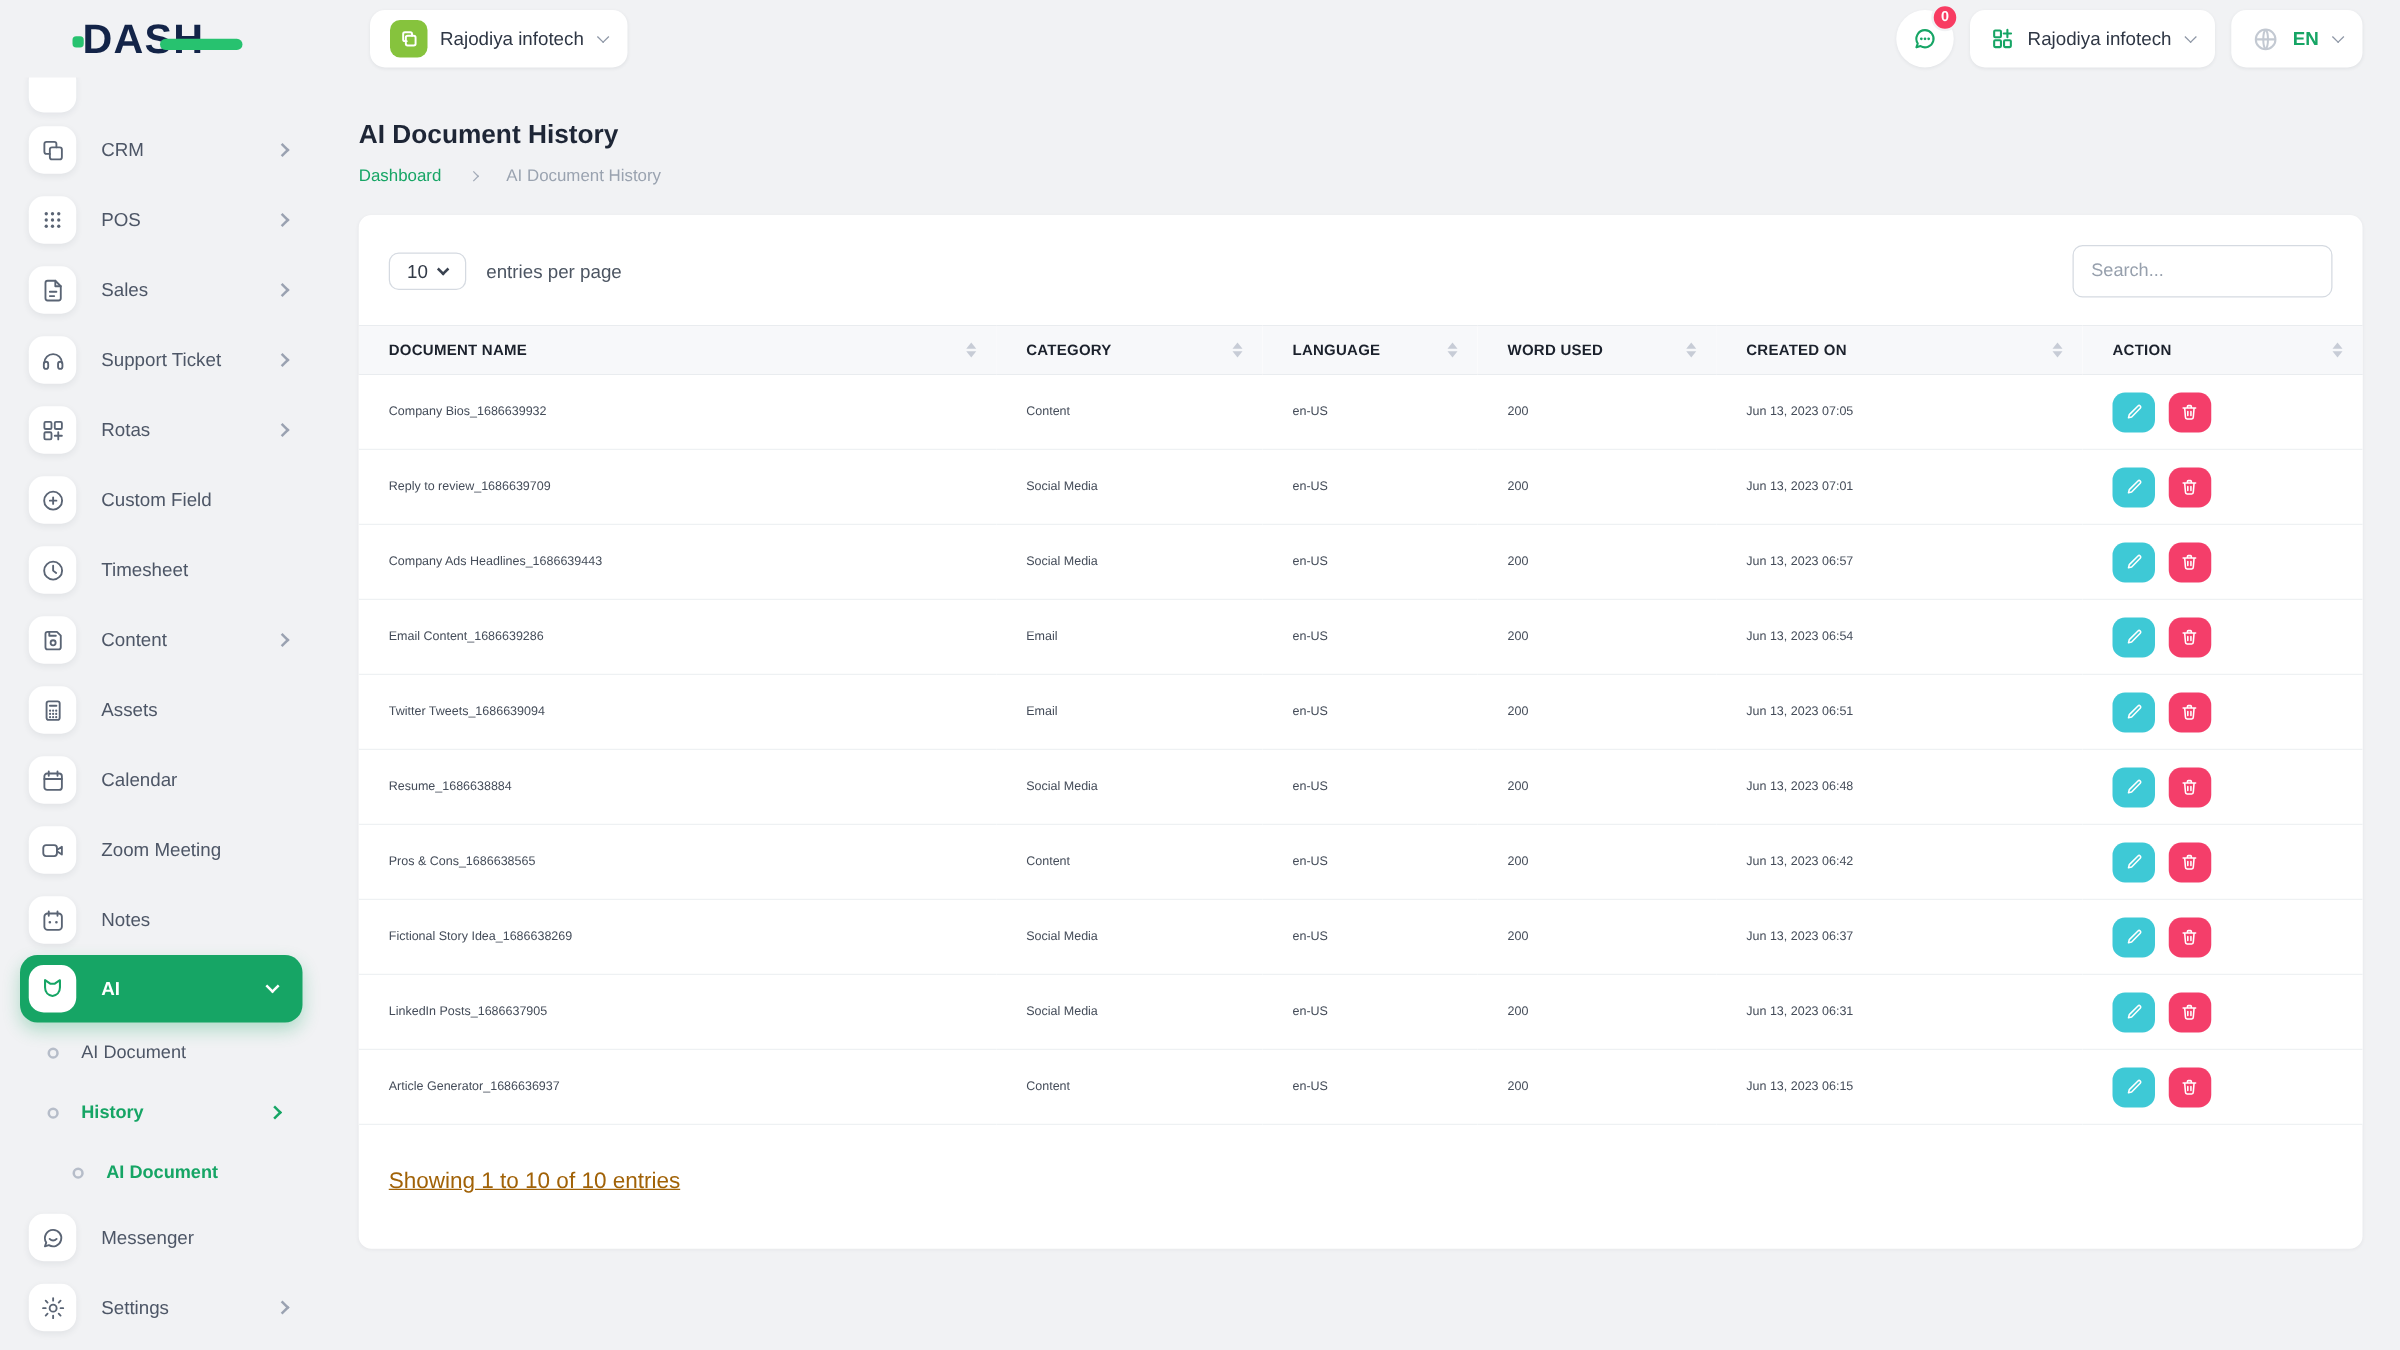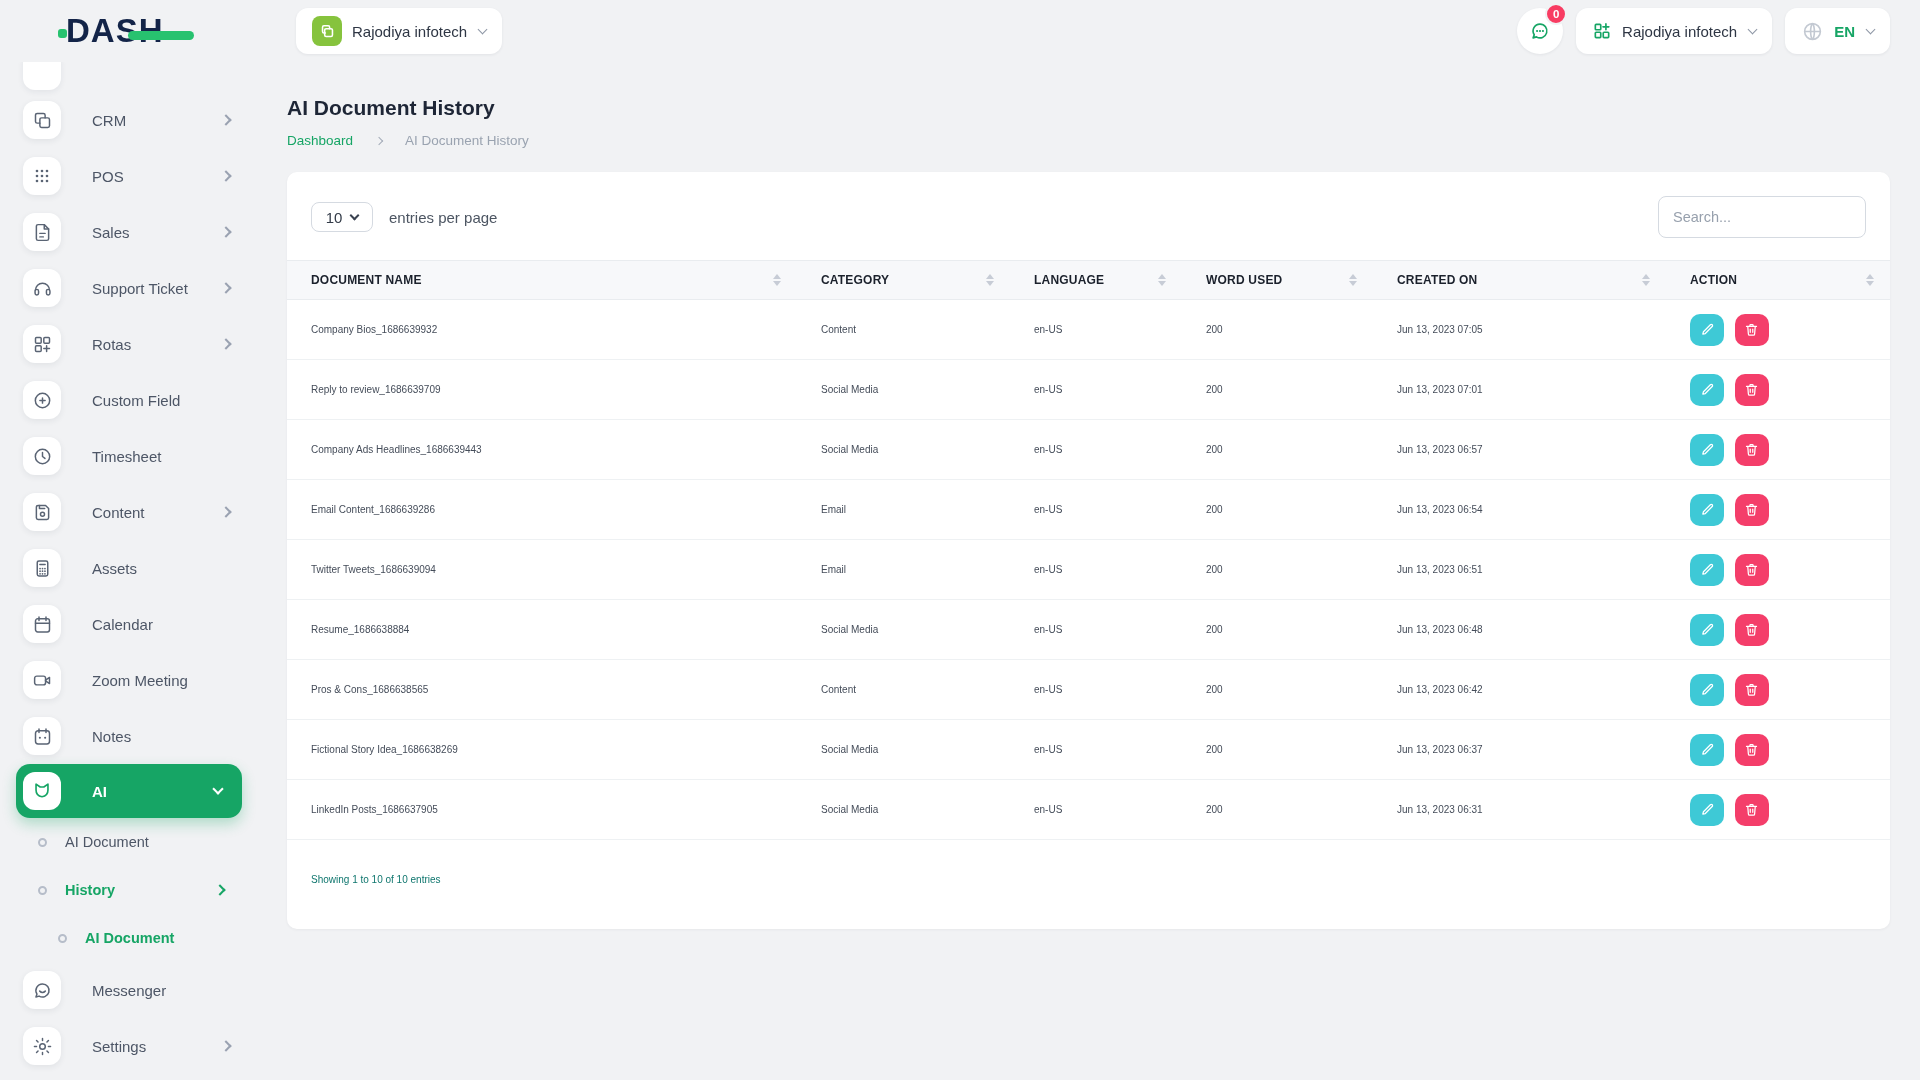--- a/index.html
+++ b/index.html
@@ -13,21 +13,21 @@
   
   .sidebar { position:absolute; left:0; top:0; bottom:0; width:256px; background:#f1f2f4; }
   .logo { height:62px; display:flex; align-items:center; padding-left:66px; position:relative; z-index:2; background:#f1f2f4; }
   .logo-text { font-size:33px; font-weight:800; letter-spacing:1px; color:#132448; position:relative; }
   .logo-dot { position:absolute; left:58px; top:29px; width:9px; height:9px; border-radius:3px; background:#27c26f; }
   .logo-bar { position:absolute; left:128px; top:31px; width:66px; height:9px; border-radius:5px; background:#27c26f; }
   .nav { position:relative; padding-top:30px; }
   .partial-box { position:absolute; top:-10px; left:23px; width:38px; height:38px; background:#fff; border-radius:12px; box-shadow:0 2px 6px rgba(35,48,68,.07); z-index:1; }
   .nav-item { display:flex; align-items:center; height:56px; padding-left:23px; position:relative; cursor:pointer; }
   .icon-box { width:38px; height:38px; min-width:38px; background:#fff; border-radius:12px; box-shadow:0 2px 6px rgba(35,48,68,.08); display:flex; align-items:center; justify-content:center; color:#5a6474; }
-  .nav-label { margin-left:31px; font-size:15px; font-weight:500; color:#4d5666; }
+  .nav-label { margin-left:20px; font-size:15px; font-weight:500; color:#4d5666; }
   .chev { position:absolute; right:26px; width:8px; height:8px; border-right:2px solid #9aa2b1; border-bottom:2px solid #9aa2b1; transform:rotate(-45deg); }
   .nav-item.active { background:#16a565; border-radius:14px; margin:0 14px 0 16px; padding-left:7px; height:54px; box-shadow:0 6px 14px rgba(22,165,101,.3); }
   .nav-item.active .nav-label { color:#fff; font-weight:700; }
   .nav-item.active .icon-box { color:#16a565; box-shadow:none; }
   .nav-item.active .chev { right:20px; border-color:#fff; transform:rotate(45deg); margin-top:-4px; }
   .sub-item { display:flex; align-items:center; height:48px; padding-left:38px; position:relative; cursor:pointer; }
   .sub-item .ring { width:9px; height:9px; border:2px solid #b6bdc9; border-radius:50%; }
   .sub-label { margin-left:18px; font-size:14.5px; font-weight:500; color:#4d5666; }
   .sub-item.lvl2 { padding-left:58px; }
   .sub-item.green .sub-label { color:#16a565; font-weight:700; }
@@ -66,21 +66,21 @@
   thead th { background:#f7f8fa; border-top:1px solid #e9ecef; border-bottom:1px solid #e9ecef; font-size:12px; font-weight:700; color:#1b212c; text-transform:uppercase; letter-spacing:.2px; text-align:left; padding:12px 0 12px 24px; position:relative; cursor:pointer; }
   .sort { position:absolute; right:16px; top:50%; transform:translateY(-50%); display:flex; flex-direction:column; gap:2px; }
   .sort i { width:0; height:0; border-left:4px solid transparent; border-right:4px solid transparent; }
   .sort .up { border-bottom:5px solid #c7ccd6; }
   .sort .down { border-top:5px solid #c7ccd6; }
   tbody td { padding:0 0 0 24px; height:60px; font-size:10px; color:#444c59; border-bottom:1px solid #eef1f3; background:#fff; }
   .act-btn { width:34px; height:32px; border:none; border-radius:10px; display:inline-flex; align-items:center; justify-content:center; color:#fff; cursor:pointer; vertical-align:middle; }
   .act-btn + .act-btn { margin-left:8px; }
   .btn-edit { background:#3ec9d6; }
   .btn-delete { background:#f43e6a; }
-  .table-summary { padding:34px 24px 0; font-size:10px; color:#0f766e; }
+  .table-summary { padding:34px 24px 0; font-size:18px; color:#a16207;text-decoration:underline; }
 </style>
 </head>
 <body>
 
 <aside class="sidebar">
   <div class="logo">
     <span class="logo-dot"></span>
     <span class="logo-text">DASH</span>
     <span class="logo-bar"></span>
   </div>
@@ -550,19 +550,38 @@
                 </svg>
               </button>
               <button class="act-btn btn-delete">
                 <svg width="15" height="15" viewBox="0 0 24 24" fill="none" stroke="#fff" stroke-width="2" stroke-linecap="round" stroke-linejoin="round">
                   <path d="M4 7h16M10 11.5v5M14 11.5v5M6 7l1 12a2 2 0 0 0 2 2h6a2 2 0 0 0 2-2l1-12M9.5 7V5a1 1 0 0 1 1-1h3a1 1 0 0 1 1 1v2"></path>
                 </svg>
               </button>
             </td>
           </tr>
 
+          <tr>
+            <td>Article Generator_1686636937</td>
+            <td>Content</td>
+            <td>en-US</td>
+            <td>200</td>
+            <td>Jun 13, 2023 06:15</td>
+            <td>
+              <button class="act-btn btn-edit">
+                <svg width="15" height="15" viewBox="0 0 24 24" fill="none" stroke="#fff" stroke-width="2" stroke-linecap="round" stroke-linejoin="round">
+                  <path d="M4.5 19.5l1-4L16.6 4.4a2.05 2.05 0 0 1 2.9 2.9L8.5 18.5z"></path>
+                </svg>
+              </button>
+              <button class="act-btn btn-delete">
+                <svg width="15" height="15" viewBox="0 0 24 24" fill="none" stroke="#fff" stroke-width="2" stroke-linecap="round" stroke-linejoin="round">
+                  <path d="M4 7h16M10 11.5v5M14 11.5v5M6 7l1 12a2 2 0 0 0 2 2h6a2 2 0 0 0 2-2l1-12M9.5 7V5a1 1 0 0 1 1-1h3a1 1 0 0 1 1 1v2"></path>
+                </svg>
+              </button>
+            </td>
+          </tr>
 
       </tbody>
     </table>
 
     <div class="table-summary">Showing 1 to 10 of 10 entries</div>
   </section>
 </main>
 
 </body></html>

